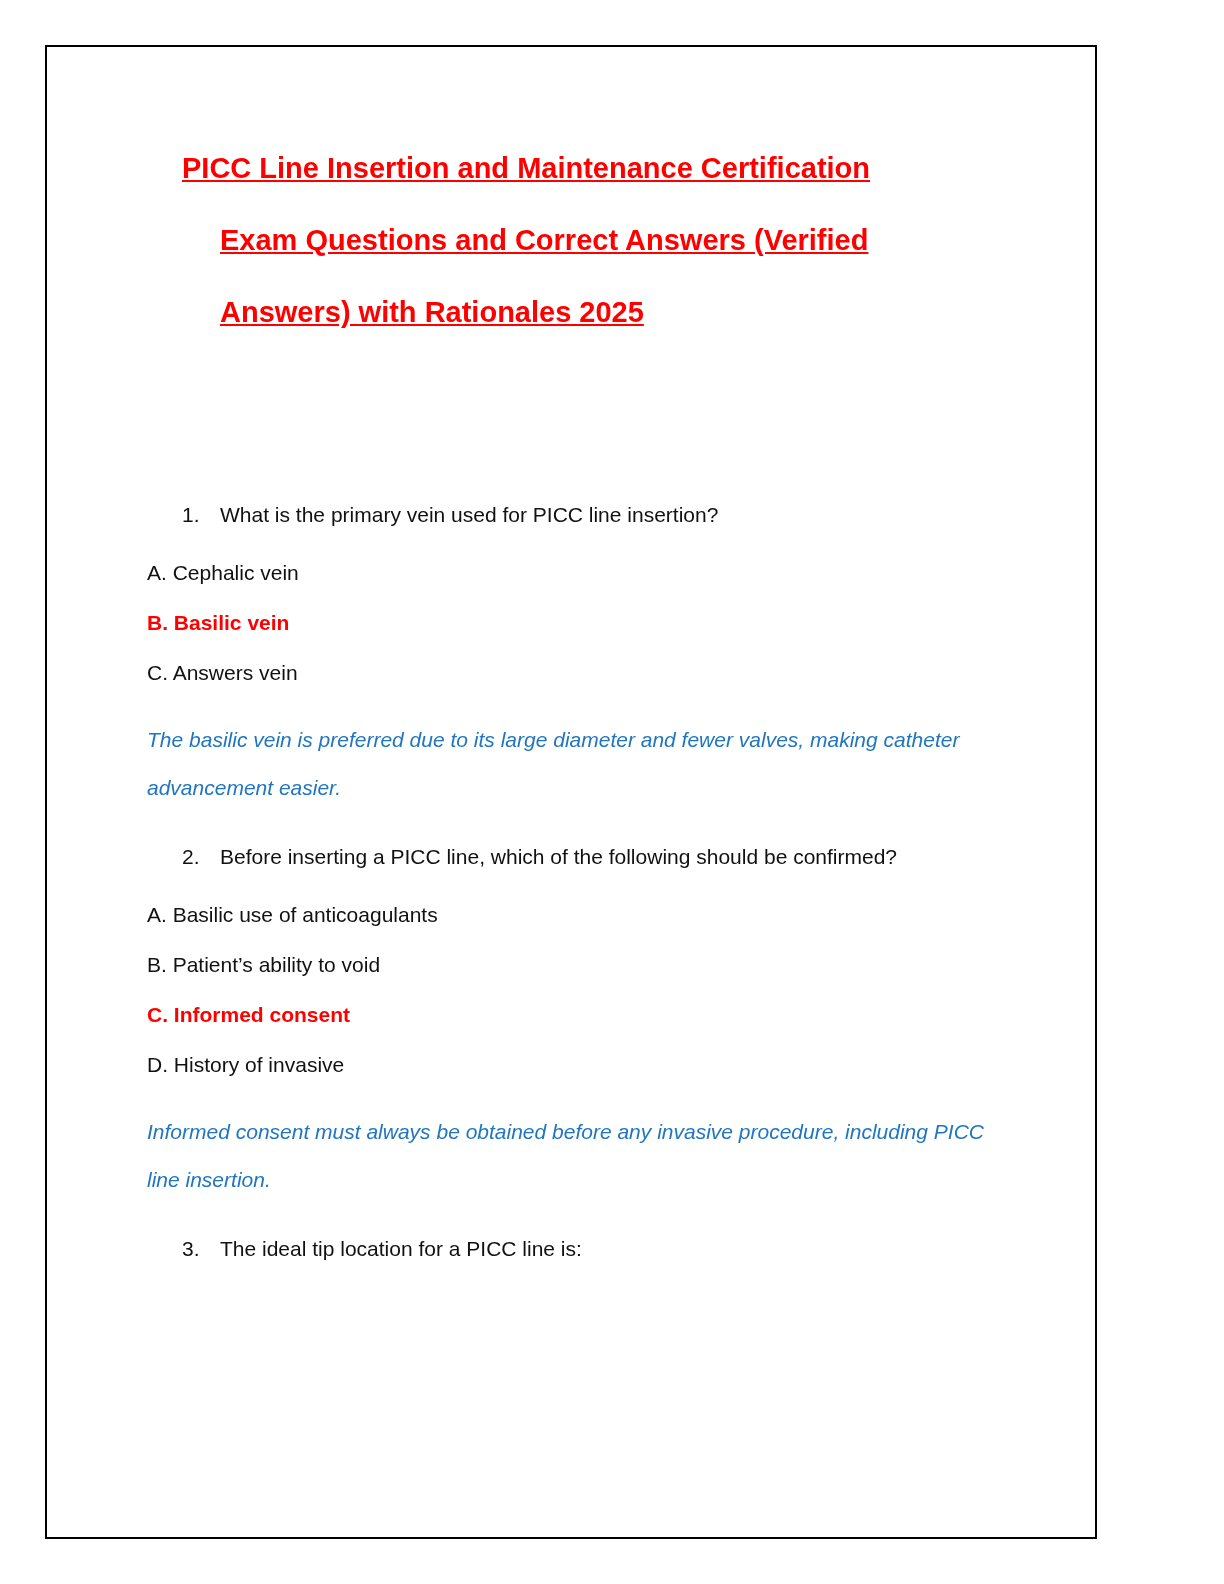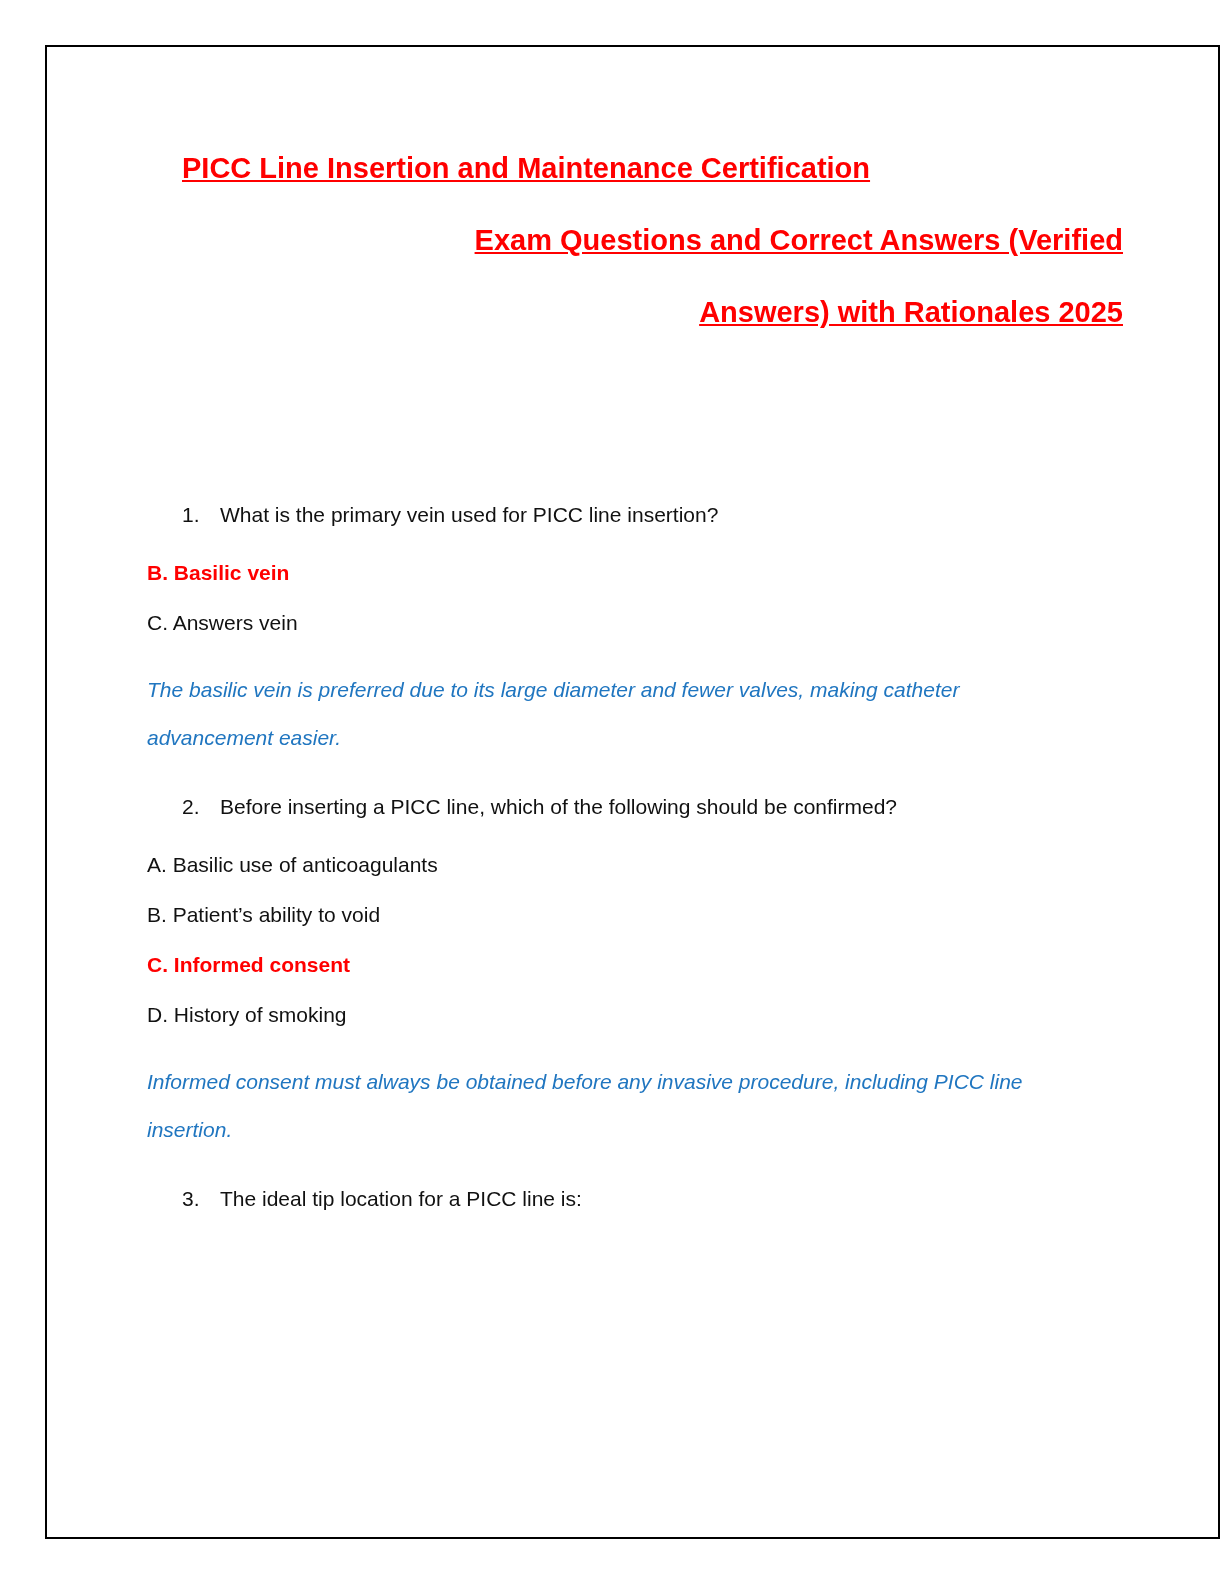--- a/index.html
+++ b/index.html
@@ -15,41 +15,41 @@
     position: relative;
     width: 1224px;
     height: 1584px;
     background: #ffffff;
     overflow: hidden;
   }
   .border-frame {
     position: absolute;
     left: 45px;
     top: 45px;
-    width: 1175px;
+    width: 1052px;
     height: 1494px;
     border: 2px solid #000000;
     box-sizing: border-box;
   }
   .content {
     position: relative;
     box-sizing: border-box;
     padding: 85px 95px 0 100px;
   }
   
   .title-block {
     font-size: 29px;
     font-weight: bold;
     color: #FF0000;
     line-height: 72px;
   }
   .title-line { white-space: nowrap; }
   .title-line span { text-decoration: underline; }
   .title-line.first { margin-left: 35px; }
-  .title-line.rest  { margin-left: 73px; text-align: right; }
+  .title-line.rest  { margin-left: 73px; }
 
   
   .body-text {
     font-size: 21px;
     margin-top: 150px;
   }
   .question { margin-top: 28px; }
   .question:first-child { margin-top: 0; }
   .q-head {
     margin-left: 35px;
@@ -90,35 +90,36 @@
         <div class="title-line rest"><span>Answers) with Rationales 2025</span></div>
       </div>
 
       <div class="body-text">
 
         <div class="question">
           <div class="q-head">
             <span class="q-num">1.</span><span>What is the primary vein used for PICC line insertion?</span>
           </div>
           <div class="options">
+            <div class="option">A. Cephalic vein</div>
             <div class="option correct">B. Basilic vein</div>
             <div class="option">C. Answers vein</div>
           </div>
           <div class="rationale">The basilic vein is preferred due to its large diameter and fewer valves, making catheter advancement easier.</div>
         </div>
 
         <div class="question">
           <div class="q-head">
             <span class="q-num">2.</span><span>Before inserting a PICC line, which of the following should be confirmed?</span>
           </div>
           <div class="options">
             <div class="option">A. Basilic use of anticoagulants</div>
             <div class="option">B. Patient’s ability to void</div>
             <div class="option correct">C. Informed consent</div>
-            <div class="option">D. History of smoking</div>
+            <div class="option">D. History of invasive</div>
           </div>
           <div class="rationale">Informed consent must always be obtained before any invasive procedure, including PICC line insertion.</div>
         </div>
 
         <div class="question">
           <div class="q-head">
             <span class="q-num">3.</span><span>The ideal tip location for a PICC line is:</span>
           </div>
         </div>
 

